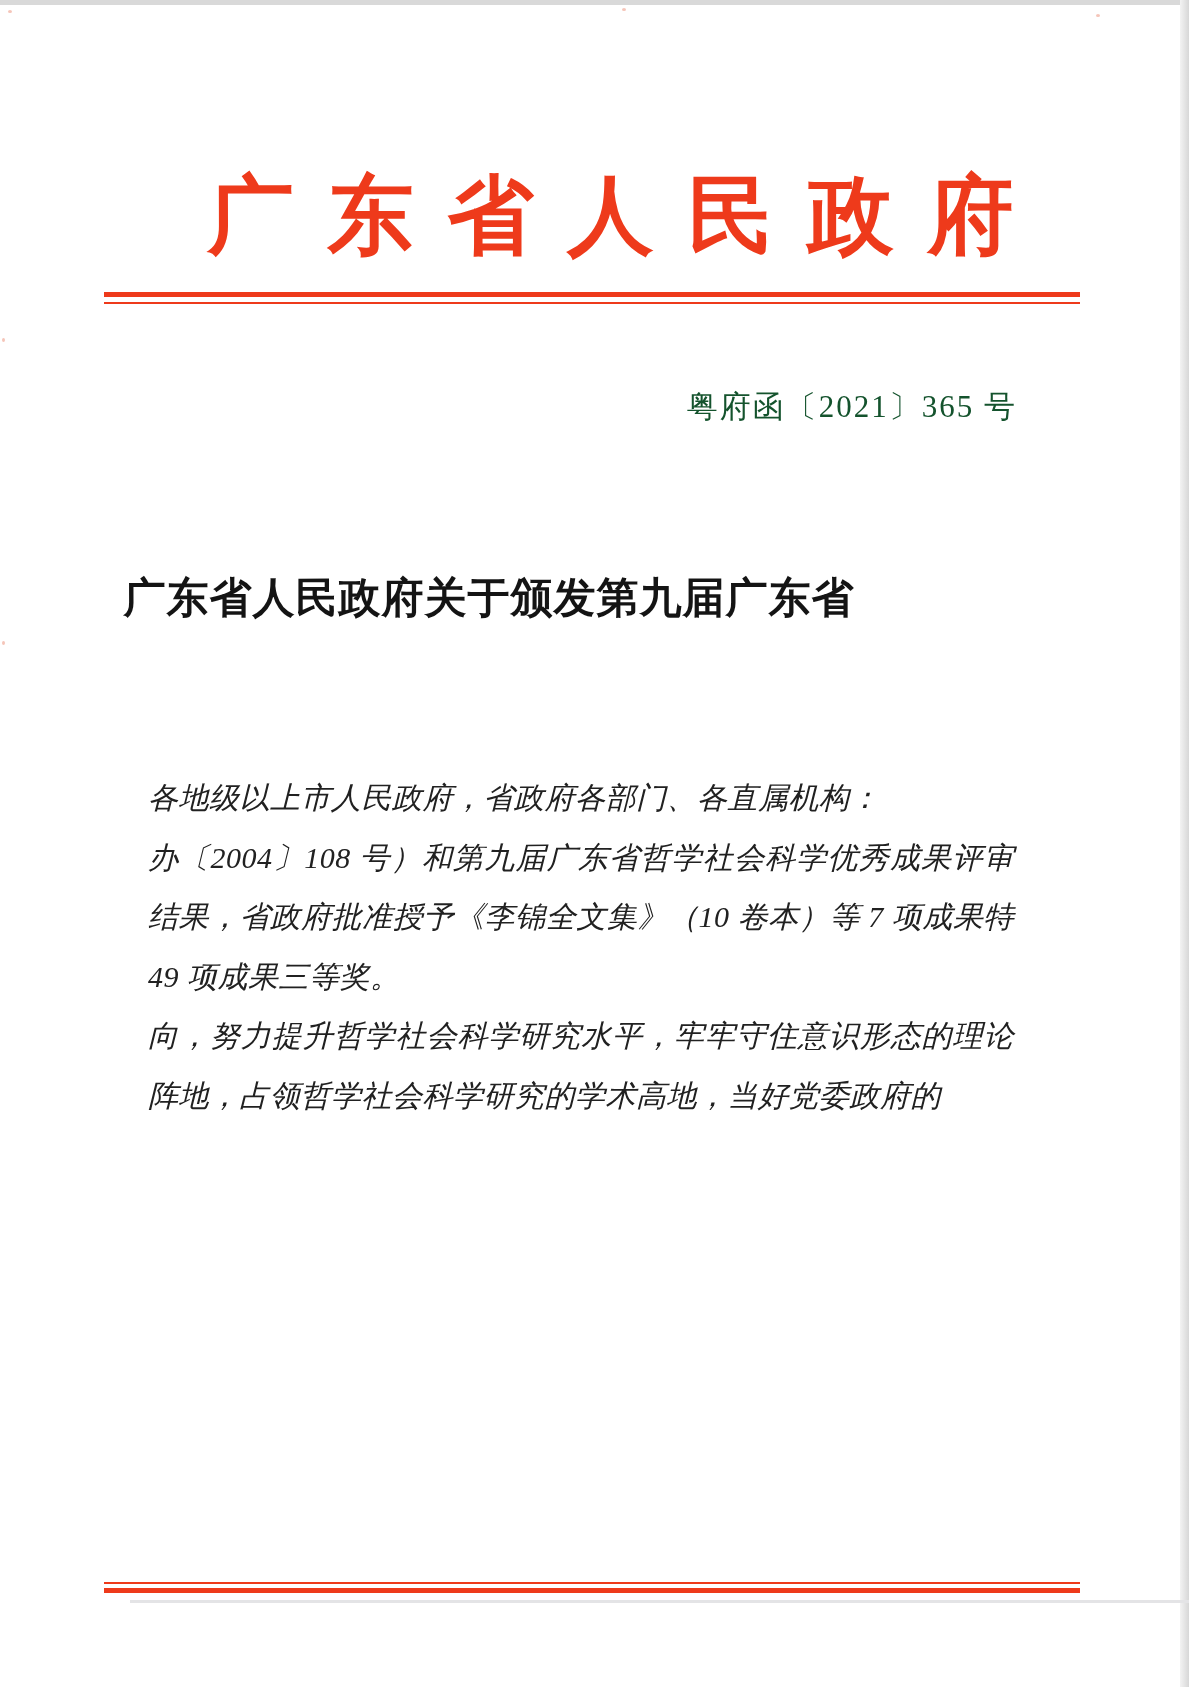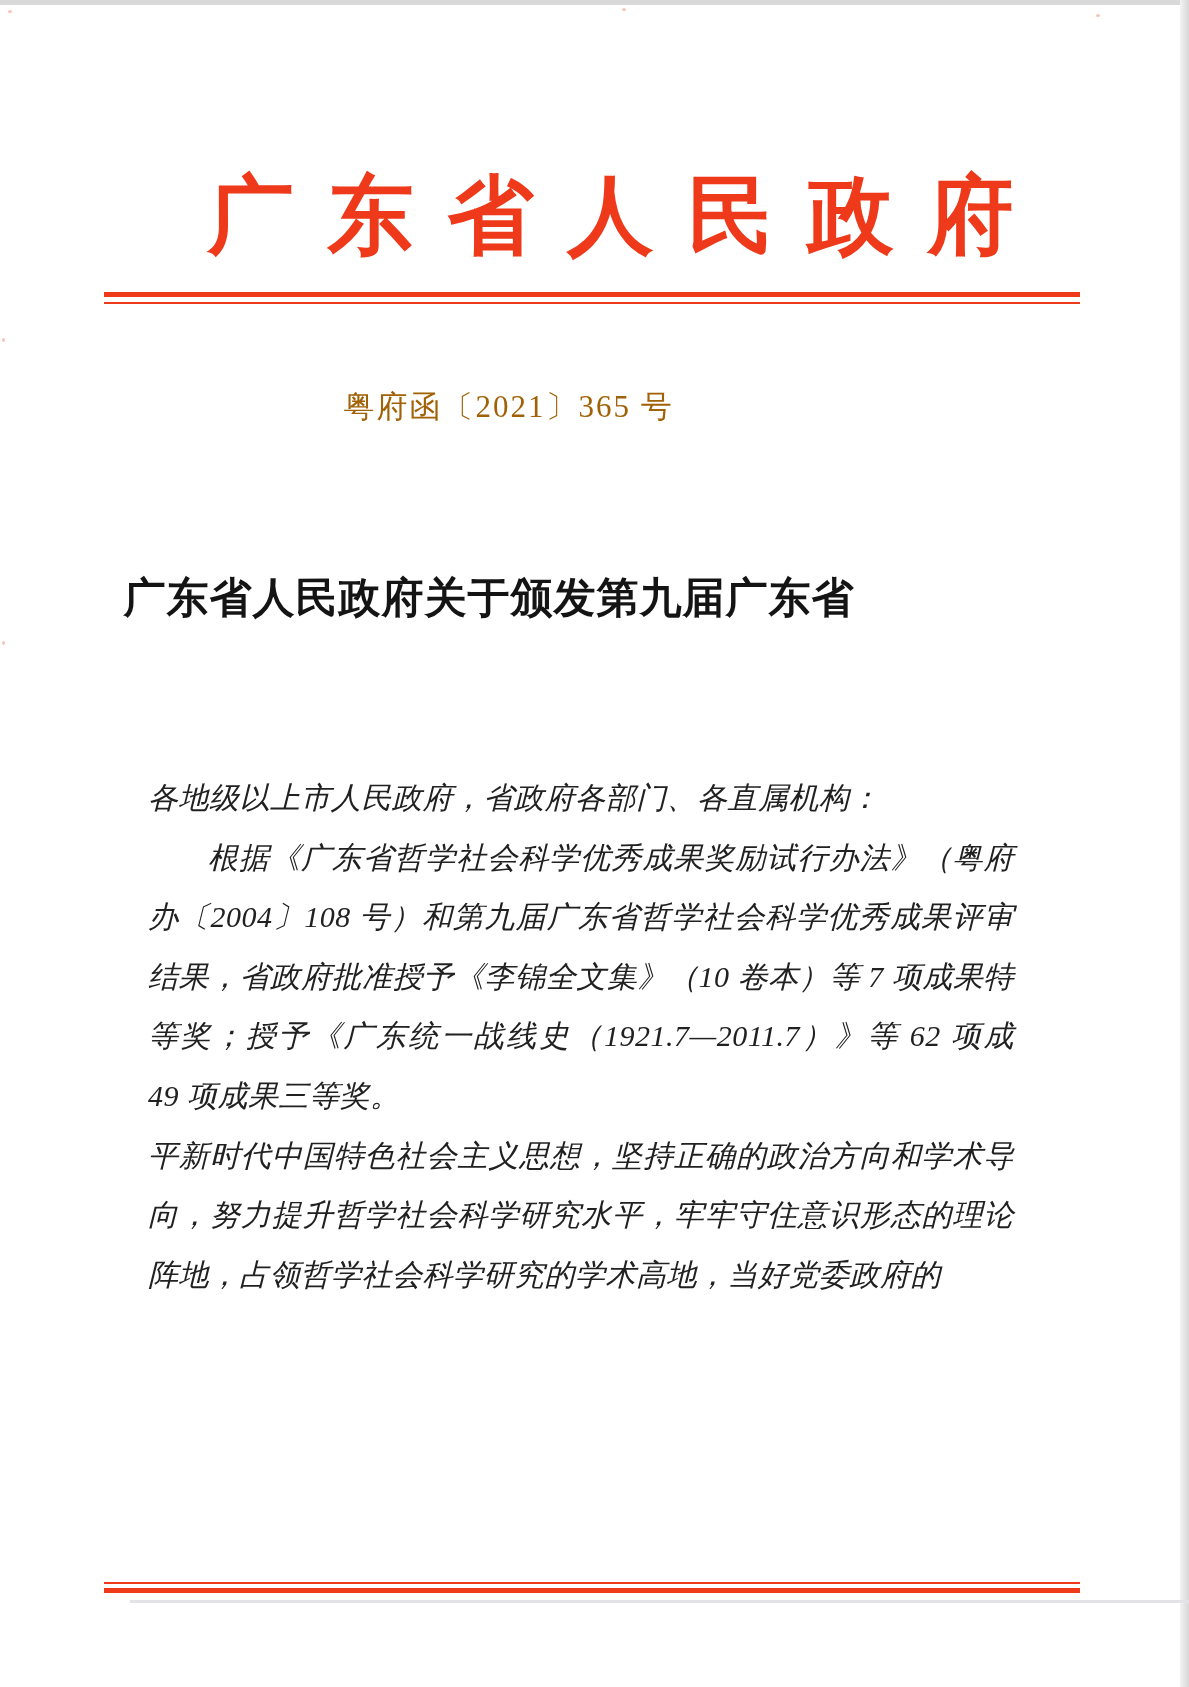--- a/index.html
+++ b/index.html
@@ -38,22 +38,22 @@
   .rule { position: absolute; left: 104px; width: 976px; }
   .rule-head-thick { top: 292px; height: 5px; background: var(--red); }
   .rule-head-thin  { top: 302px; height: 2px; background: var(--red); }
   .rule-foot-thin  { top: 1582px; height: 2px; background: var(--red); }
   .rule-foot-thick { top: 1588px; height: 5px; background: var(--red); }
 
   
   .doc-number {
     position: absolute; left: 0; top: 386px; width: 1189px;
     padding-right: 172px; box-sizing: border-box;
-    text-align: center;
-    font-size: 31px; color: #a16207;
+    text-align: right;
+    font-size: 31px; color: #14532d;
     letter-spacing: 2px;
   }
 
   
   .doc-title {
     position: absolute; left: 0; top: 556px; width: 978px;
     text-align: center; color: #141414;
     font-size: 42px; font-weight: bold;
     line-height: 84px;
     letter-spacing: 1px;
@@ -96,24 +96,21 @@
 <div class="rule rule-head-thin"></div>
 
 <div class="doc-number">粤府函〔2021〕365 号</div>
 
 <h1 class="doc-title">
   <div>广东省人民政府关于颁发第九届广东省</div>
 </h1>
 
 <main class="doc-body">
   <div class="body-line">各地级以上市人民政府，省政府各部门、各直属机构：</div>
-  <div class="body-line indent justify">根据《广东省哲学社会科学优秀成果奖励试行办法》（粤府</div>
   <div class="body-line justify">办〔2004〕108 号）和第九届广东省哲学社会科学优秀成果评审</div>
   <div class="body-line justify">结果，省政府批准授予《李锦全文集》（10 卷本）等 7 项成果特</div>
-  <div class="body-line justify">等奖；授予《广东统一战线史（1921.7—2011.7）》等 62 项成</div>
   <div class="body-line">49 项成果三等奖。</div>
-  <div class="body-line justify">平新时代中国特色社会主义思想，坚持正确的政治方向和学术导</div>
   <div class="body-line justify">向，努力提升哲学社会科学研究水平，牢牢守住意识形态的理论</div>
   <div class="body-line">阵地，占领哲学社会科学研究的学术高地，当好党委政府的</div>
 </main>
 
 <div class="rule rule-foot-thin"></div>
 <div class="rule rule-foot-thick"></div>
 
 </body></html>

